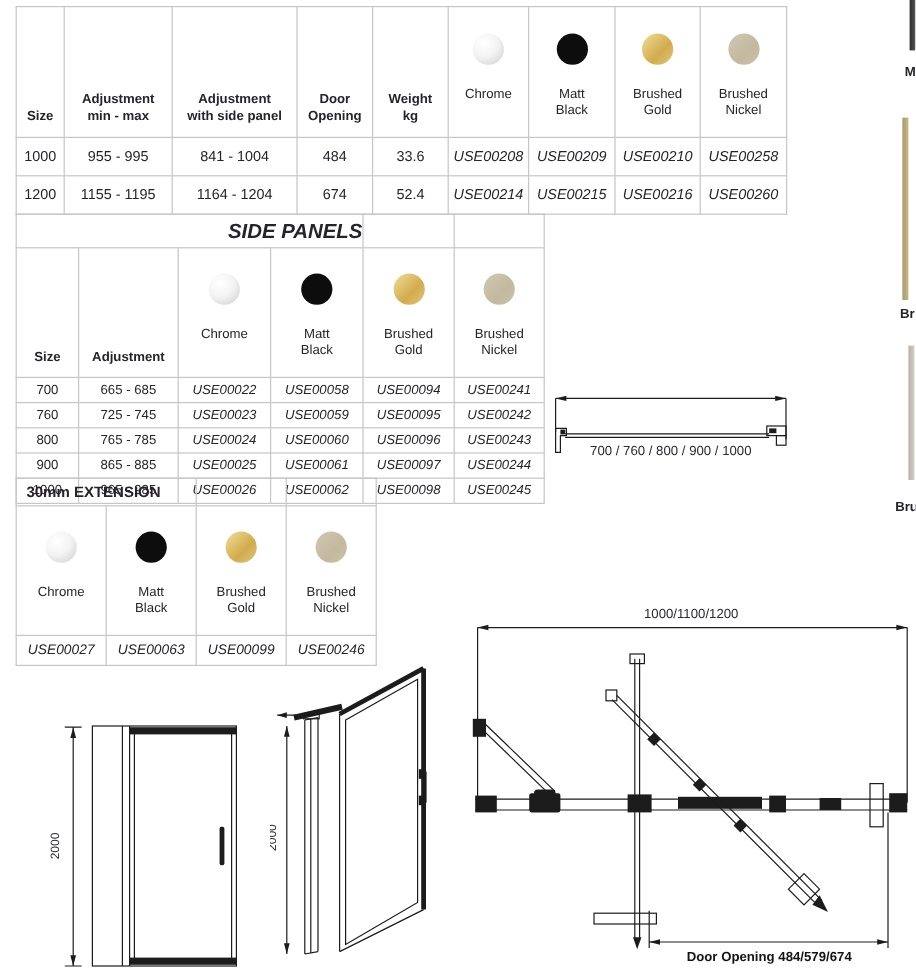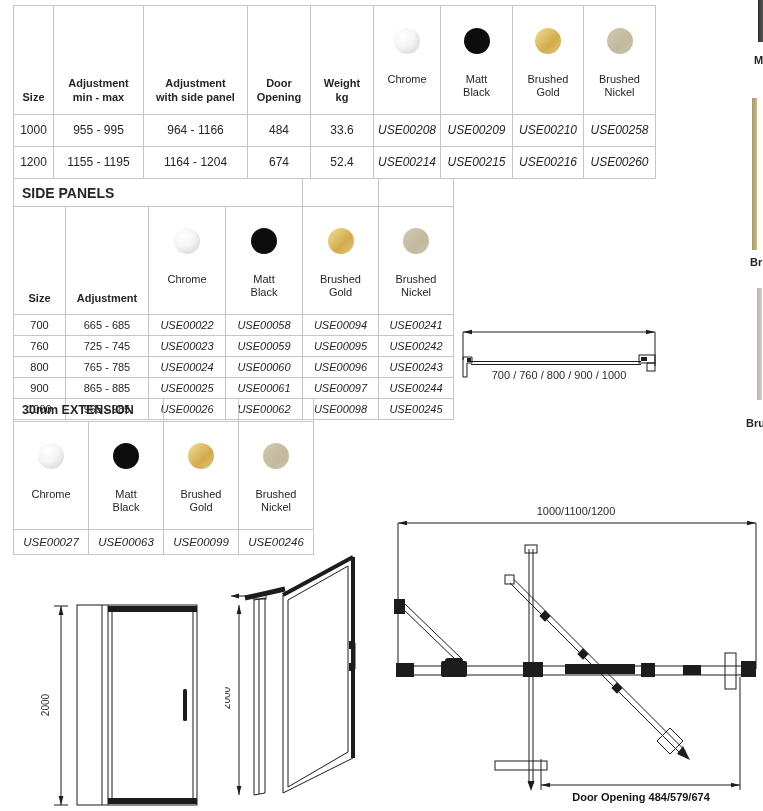--- a/index.html
+++ b/index.html
@@ -12,21 +12,21 @@
   .tbl th{font-weight:bold;white-space:pre-line;line-height:1.25;}
 
   
   .t1{left:13px;top:5px;width:642px;}
   .t1 th{height:69px;vertical-align:bottom;font-size:11px;padding-bottom:9px;}
   .t1 th.finish{vertical-align:top;padding-top:8px;padding-bottom:0;}
   .t1 td{height:31px;font-size:12px;}
 
   
   .t2{left:13px;top:178px;width:440px;}
-  .t2 .title td{height:27px;font-weight:bold;font-size:14px;text-align:left;padding-left:8px;}
+  .t2 .title td{height:27px;font-weight:bold;font-size:17px;text-align:right;padding-left:8px;font-style:italic;}
   .t2 th{height:65px;vertical-align:bottom;font-size:11px;padding-bottom:8px;}
   .t2 th.finish{vertical-align:top;padding-top:7px;padding-bottom:0;}
   .t2 td{height:20px;font-size:11px;}
 
   
   .t3{left:13px;top:398px;width:300px;}
   .t3 .title td{height:22px;font-weight:bold;font-size:12.5px;text-align:left;padding-left:8px;}
   .t3 th{height:65px;vertical-align:top;font-size:11px;padding-top:7px;}
   .t3 td{height:24px;font-size:11.5px;margin-top:39px;}
 
@@ -99,21 +99,21 @@
       </th>
       <th class="finish">
         <div class="swatch sw-nickel"></div>
         <div class="flabel">Brushed
 Nickel</div>
       </th>
     </tr>
     <tr>
       <td>1000</td>
       <td>955 - 995</td>
-      <td>964 - 1166</td>
+      <td>841 - 1004</td>
       <td>484</td>
       <td>33.6</td>
       <td class="code">USE00208</td>
       <td class="code">USE00209</td>
       <td class="code">USE00210</td>
       <td class="code">USE00258</td>
     </tr>
     <tr>
       <td>1200</td>
       <td>1155 - 1195</td>

